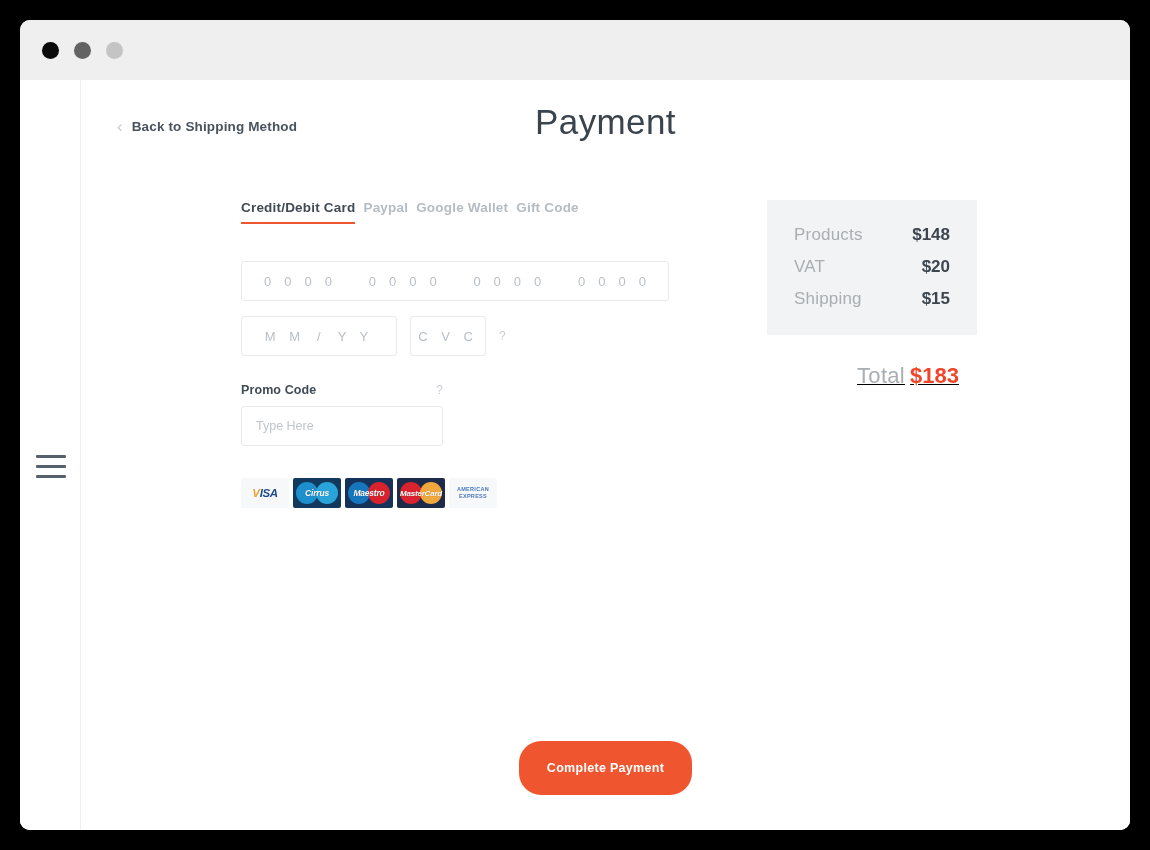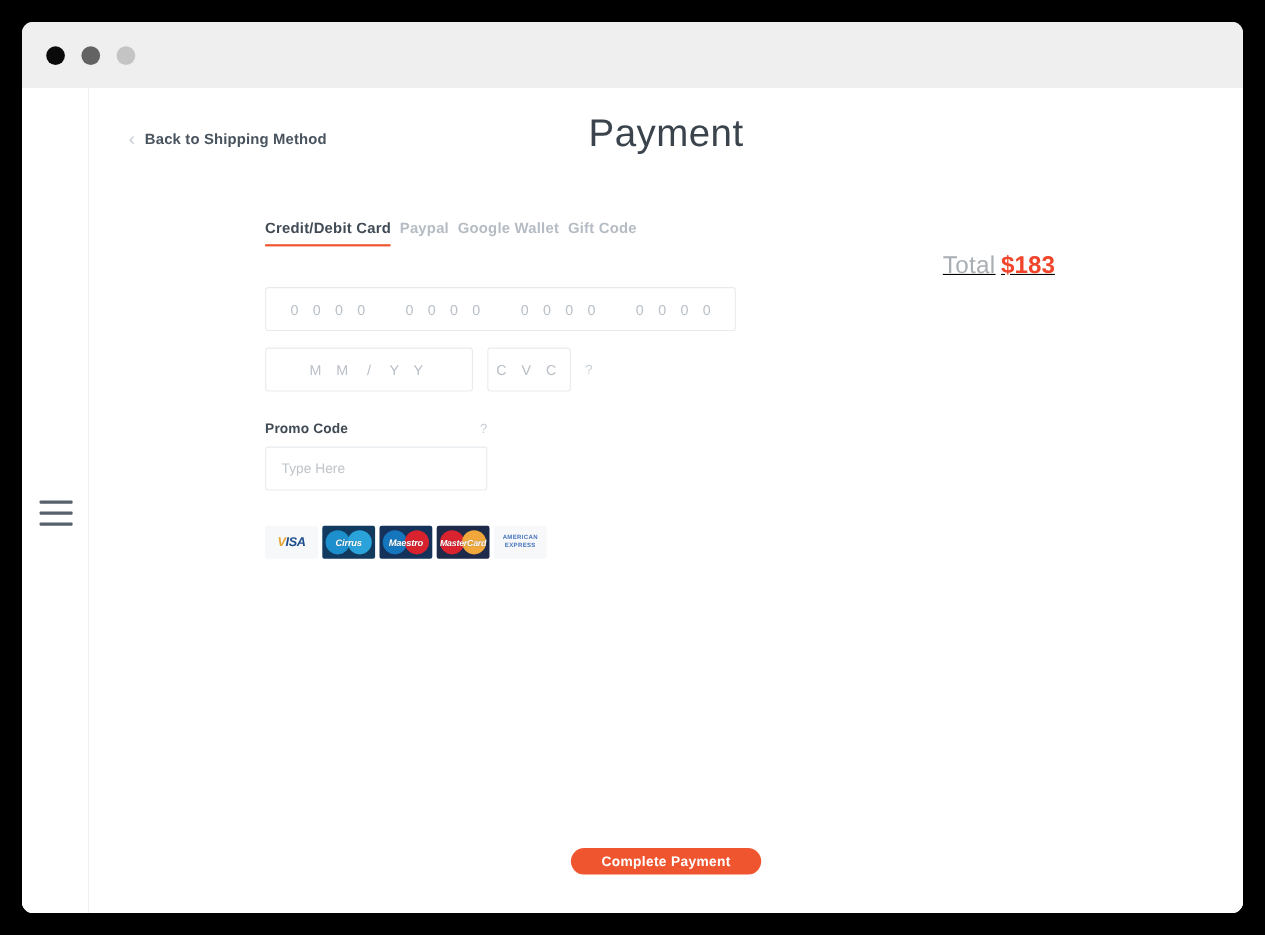--- a/index.html
+++ b/index.html
@@ -181,21 +181,21 @@
     font-weight: 400;
   }
 
   .row-2 {
     display: flex;
     align-items: center;
     gap: 13px;
     margin-bottom: 27px;
   }
   .expiry {
-    width: 189px;
+    width: 156px;
     justify-content: center;
     gap: 12px;
   }
   .expiry .digit { letter-spacing: 5px; }
   .cvc {
     width: 76px;
     justify-content: center;
   }
   .cvc .digit { letter-spacing: 5px; }
   .help-mark {
@@ -364,21 +364,21 @@
     right: 0;
     bottom: 35px;
     display: flex;
     justify-content: center;
   }
   .cta-button {
     background: #ef5630;
     color: #ffffff;
     border: none;
     border-radius: 22px;
-    height: 24px;
+    height: 54px;
     padding: 0 28px;
     font-family: "Liberation Sans", sans-serif;
     font-size: 12.5px;
     font-weight: 700;
     letter-spacing: 0.3px;
     cursor: pointer;
   }
 </style>
 </head>
 <body>
@@ -504,20 +504,34 @@
 
             <div class="logo logo-amex">
               <span class="amex-line">AMERICAN</span>
               <span class="amex-line">EXPRESS</span>
             </div>
 
           </div>
         </div>
 
         <div class="summary-col">
+          <div class="summary-box">
+            <div class="summary-row">
+              <span class="summary-label">Products</span>
+              <span class="summary-value">$148</span>
+            </div>
+            <div class="summary-row">
+              <span class="summary-label">VAT</span>
+              <span class="summary-value">$20</span>
+            </div>
+            <div class="summary-row">
+              <span class="summary-label">Shipping</span>
+              <span class="summary-value">$15</span>
+            </div>
+          </div>
           <div class="total-row">
             <span class="total-label">Total</span><span class="total-value">$183</span>
           </div>
         </div>
 
       </div>
 
       <div class="cta-wrap">
         <button class="cta-button">Complete Payment</button>
       </div>

